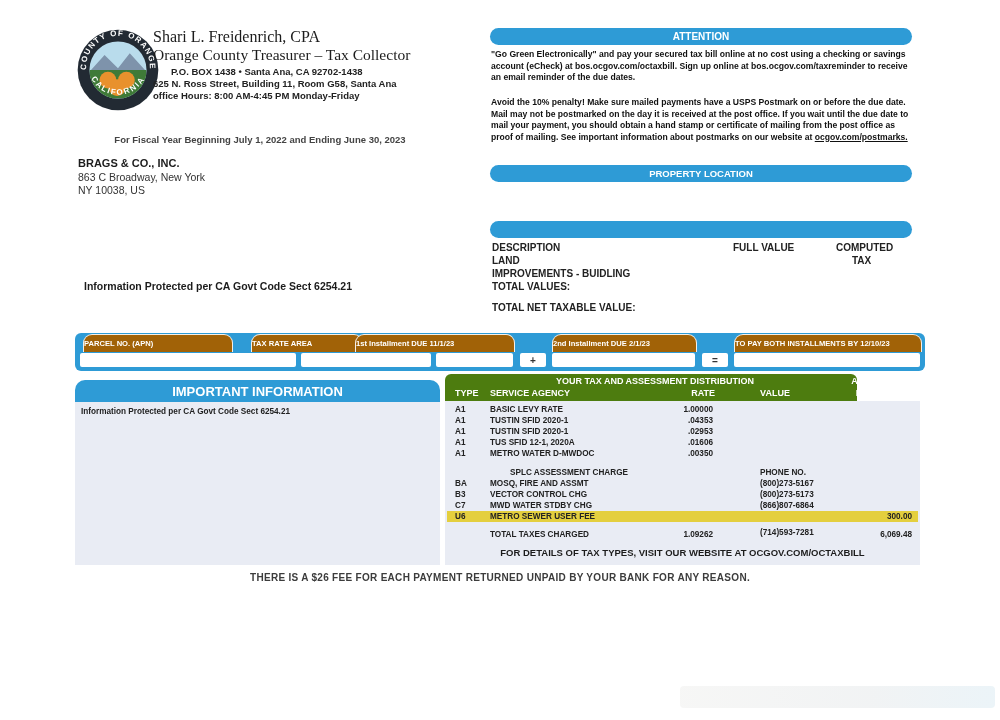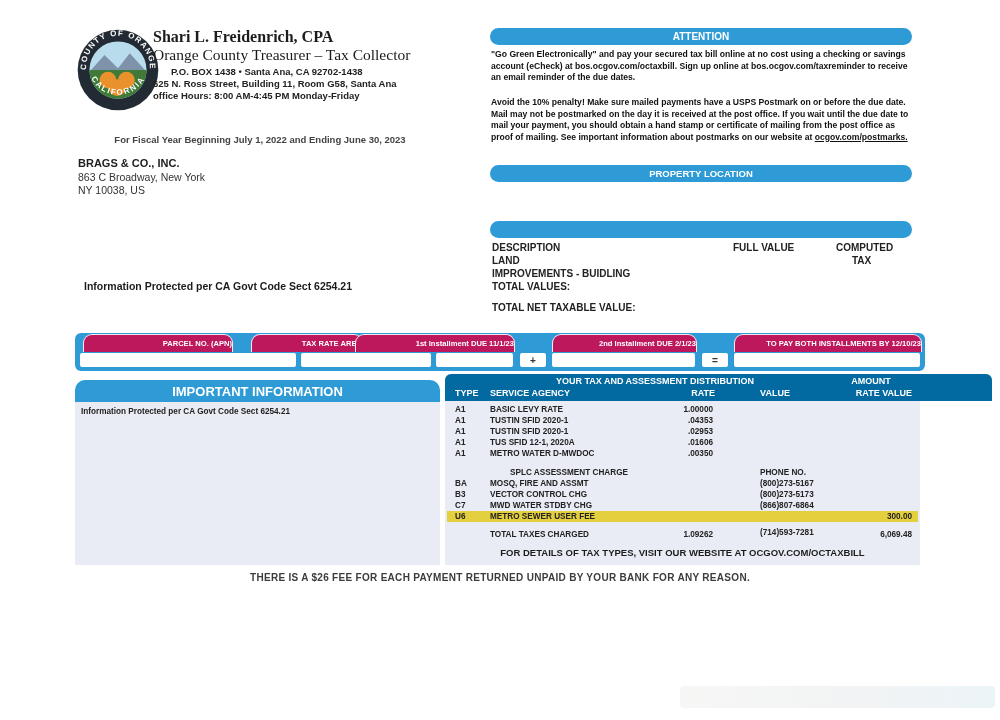--- a/index.html
+++ b/index.html
@@ -5,56 +5,56 @@
   html,body{margin:0;padding:0;background:#ffffff;}
   .page{position:relative;width:1000px;height:720px;background:#fff;overflow:hidden;
         font-family:"Liberation Sans",sans-serif;color:#1c1c1c;}
   .abs{position:absolute;}
 
   
   .bar{position:absolute;background:#2E9BD6;color:#fff;font-weight:bold;
        text-align:center;border-radius:9px;display:flex;align-items:center;justify-content:center;}
 
   
-  .lh-name{font-family:"Liberation Serif",serif;font-weight:bold;font-size:16px;}
+  .lh-name{font-family:"Liberation Serif",serif;font-weight:normal;font-size:16px;}
   .lh-title{font-family:"Liberation Serif",serif;font-size:15.5px;}
   .lh-small{font-size:9.5px;font-weight:bold;color:#222;line-height:12px;}
 
   .bill-title{position:absolute;left:85px;top:110px;width:350px;text-align:center;
        color:#29A3DC;font-weight:bold;font-size:17px;letter-spacing:.4px;}
   .fiscal{position:absolute;left:65px;top:134px;width:390px;text-align:center;
        font-size:9.5px;font-weight:600;color:#444;}
 
   .mail-name{font-weight:bold;font-size:11px;}
   .mail-line{font-size:10.5px;color:#333;line-height:13px;}
 
   .para{position:absolute;font-size:8.6px;font-weight:600;line-height:11.5px;color:#111;}
   .link{text-decoration:underline;cursor:pointer;}
 
   .val-label{position:absolute;font-weight:bold;font-size:10px;color:#222;}
 
   
   .strip{position:absolute;left:75px;top:333px;width:850px;height:38px;
          background:#2E9BD6;border-radius:6px;}
-  .tab{position:absolute;top:1px;height:17px;background:#be185d;
+  .tab{position:absolute;top:1px;height:17px;background:#a16207;
        border:1px solid rgba(255,255,255,.9);border-bottom:none;
        border-radius:9px 9px 0 0;color:#fff;font-size:7.6px;font-weight:600;
-       display:flex;align-items:center;justify-content:flex-end;}
+       display:flex;align-items:center;justify-content:flex-start;}
   .field{position:absolute;top:20px;height:14px;background:#fff;border-radius:2px;}
   .opbox{position:absolute;top:20px;height:14px;background:#fff;border-radius:2px;
        display:flex;align-items:center;justify-content:center;
        font-size:10px;font-weight:bold;color:#333;}
 
   
   .panel{position:absolute;background:#E9ECF4;}
   .info-note{position:absolute;font-size:8.2px;font-weight:600;color:#222;}
 
   
-  .tt-head{position:absolute;left:445px;top:374px;width:547px;height:27px;
-       background:#0369a1;border-radius:6px 6px 0 0;color:#fff;font-weight:bold;}
+  .tt-head{position:absolute;left:445px;top:374px;width:412px;height:27px;
+       background:#4d7c0f;border-radius:6px 6px 0 0;color:#fff;font-weight:bold;}
   .tt-cell{position:absolute;font-size:8.2px;font-weight:600;color:#222;white-space:nowrap;}
   .tt-right{text-align:right;}
   .hl-row{position:absolute;left:447px;width:471px;height:11px;background:#E4CF3E;}
   .tt-footer{position:absolute;left:445px;width:475px;text-align:center;
        font-weight:bold;font-size:9.5px;color:#1c1c1c;}
 
   .page-footer{position:absolute;left:0;top:572px;width:1000px;text-align:center;
        font-size:10px;font-weight:bold;color:#3c3c3c;letter-spacing:.3px;}
 
   .artifact{position:absolute;left:680px;top:686px;width:315px;height:22px;

